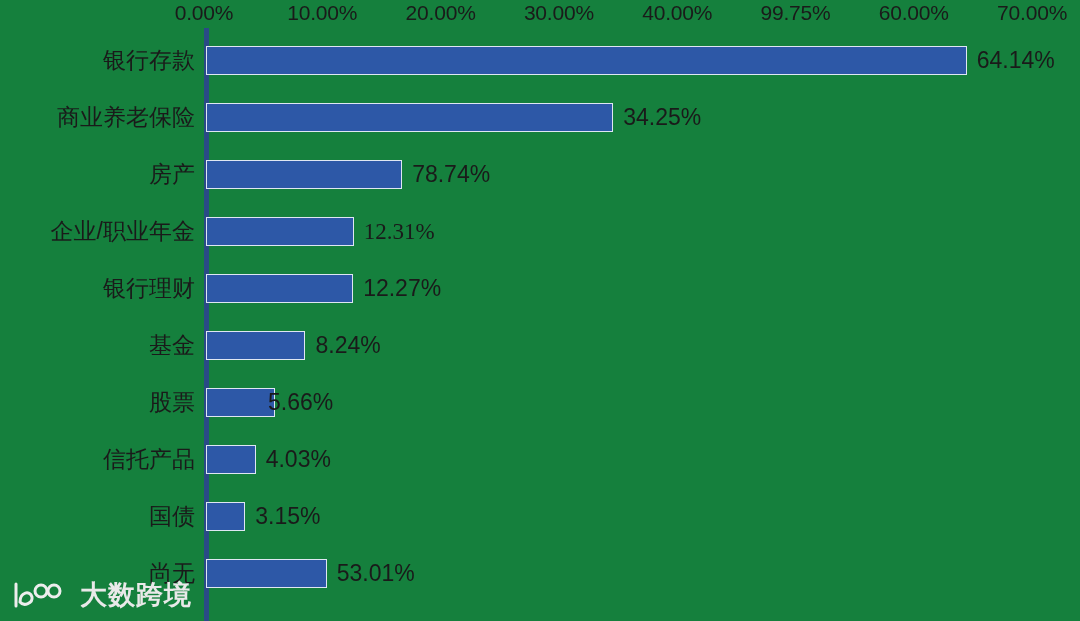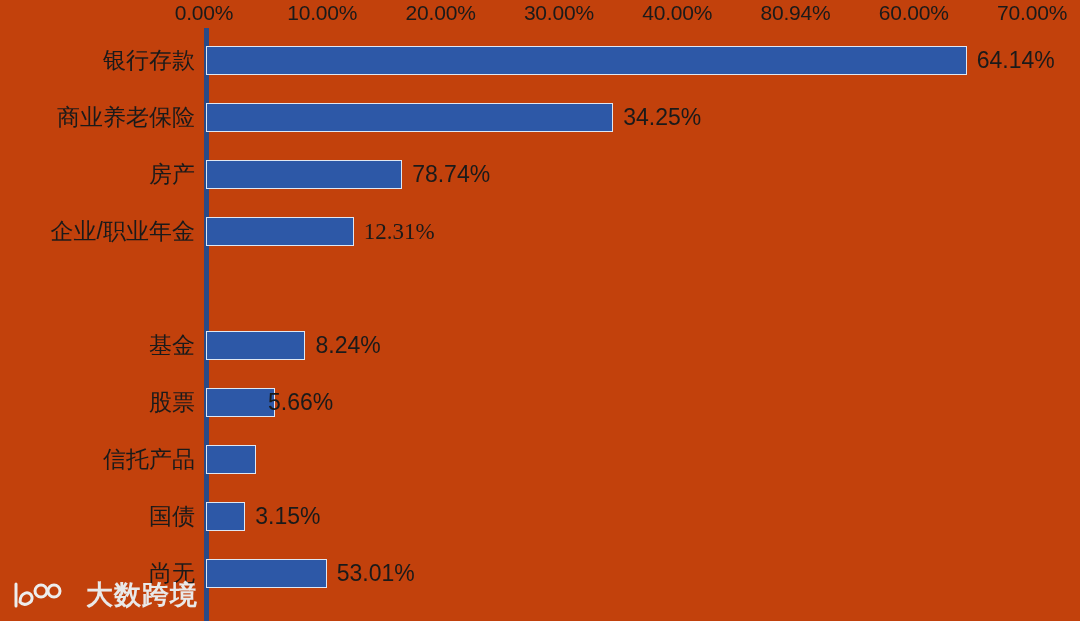--- a/index.html
+++ b/index.html
@@ -8,21 +8,21 @@
     background: #ffffff;
   }
   body {
     font-family: "Liberation Sans", "DejaVu Sans", sans-serif;
   }
 
   #chart-root {
     position: relative;
     width: 1080px;
     height: 621px;
-    background: #c2410c;
+    background: #15803d;
     overflow: hidden;
   }
 
   
   #x-axis-labels {
     position: absolute;
     left: 0;
     top: 0;
     width: 1080px;
     height: 26px;
@@ -94,21 +94,21 @@
     white-space: nowrap;
   }
 
   
   #watermark {
     position: absolute;
     left: 10px;
     bottom: 8px;
     display: flex;
     align-items: center;
-    gap: 24px;
+    gap: 18px;
     opacity: 1;
     pointer-events: none;
   }
   #watermark-mark {
     display: block;
   }
   #watermark-text {
     font-size: 27px;
     color: #e9e9e9;
     letter-spacing: 1px;
@@ -120,21 +120,21 @@
 <body>
 
 <div id="chart-root">
 
   <div id="x-axis-labels">
       <span class="x-tick-label" style="left: 204px;">0.00%</span>
       <span class="x-tick-label" style="left: 322.3px;">10.00%</span>
       <span class="x-tick-label" style="left: 440.6px;">20.00%</span>
       <span class="x-tick-label" style="left: 558.9px;">30.00%</span>
       <span class="x-tick-label" style="left: 677.2px;">40.00%</span>
-      <span class="x-tick-label" style="left: 795.5px;">80.94%</span>
+      <span class="x-tick-label" style="left: 795.5px;">99.75%</span>
       <span class="x-tick-label" style="left: 913.8px;">60.00%</span>
       <span class="x-tick-label" style="left: 1032.1px;">70.00%</span>
     </div>
 
   <div id="plot-area">
     <div id="y-axis-line"></div>
   <div class="bar-row" style="top: 4px;">
         <div class="cat-label">银行存款</div>
         <div class="bar" style="width: 758.776px; background: rgb(45, 88, 167);"></div>
         <div class="value-label" style="left: 976.776px;">64.14%</div>
@@ -147,33 +147,39 @@
       <div class="bar-row" style="top: 118px;">
         <div class="cat-label">房产</div>
         <div class="bar" style="width: 194.13px; background: rgb(45, 88, 167);"></div>
         <div class="value-label" style="left: 412.13px;">78.74%</div>
       </div>
       <div class="bar-row" style="top: 175px;">
         <div class="cat-label">企业/职业年金</div>
         <div class="bar" style="width: 145.627px; background: rgb(45, 88, 167);"></div>
         <div class="value-label" style="left: 363.627px; font-family: Liberation Serif, serif;">12.31%</div>
       </div>
+      <div class="bar-row" style="top: 232px;">
+        <div class="cat-label">银行理财</div>
+        <div class="bar" style="width: 145.154px; background: rgb(45, 88, 167);"></div>
+        <div class="value-label" style="left: 363.154px;">12.27%</div>
+      </div>
       <div class="bar-row" style="top: 289px;">
         <div class="cat-label">基金</div>
         <div class="bar" style="width: 97.4792px; background: rgb(45, 88, 167);"></div>
         <div class="value-label" style="left: 315.479px;">8.24%</div>
       </div>
       <div class="bar-row" style="top: 346px;">
         <div class="cat-label">股票</div>
         <div class="bar" style="width: 66.9578px; background: rgb(45, 88, 167);"></div>
         <div class="value-label" style="left: 268px;">5.66%</div>
       </div>
       <div class="bar-row" style="top: 403px;">
         <div class="cat-label">信托产品</div>
         <div class="bar" style="width: 47.6749px; background: rgb(45, 88, 167);"></div>
+        <div class="value-label" style="left: 265.675px;">4.03%</div>
       </div>
       <div class="bar-row" style="top: 460px;">
         <div class="cat-label">国债</div>
         <div class="bar" style="width: 37.2645px; background: rgb(45, 88, 167);"></div>
         <div class="value-label" style="left: 255.264px; text-align: right;">3.15%</div>
       </div>
       <div class="bar-row" style="top: 517px;">
         <div class="cat-label">尚无</div>
         <div class="bar" style="width: 118.773px; background: rgb(45, 88, 167);"></div>
         <div class="value-label" style="left: 336.773px;">53.01%</div>

